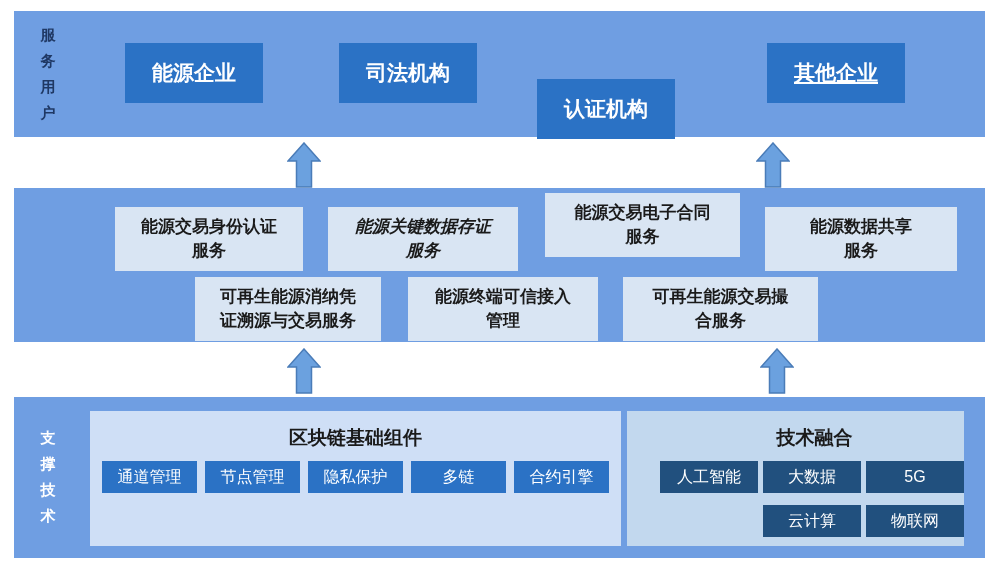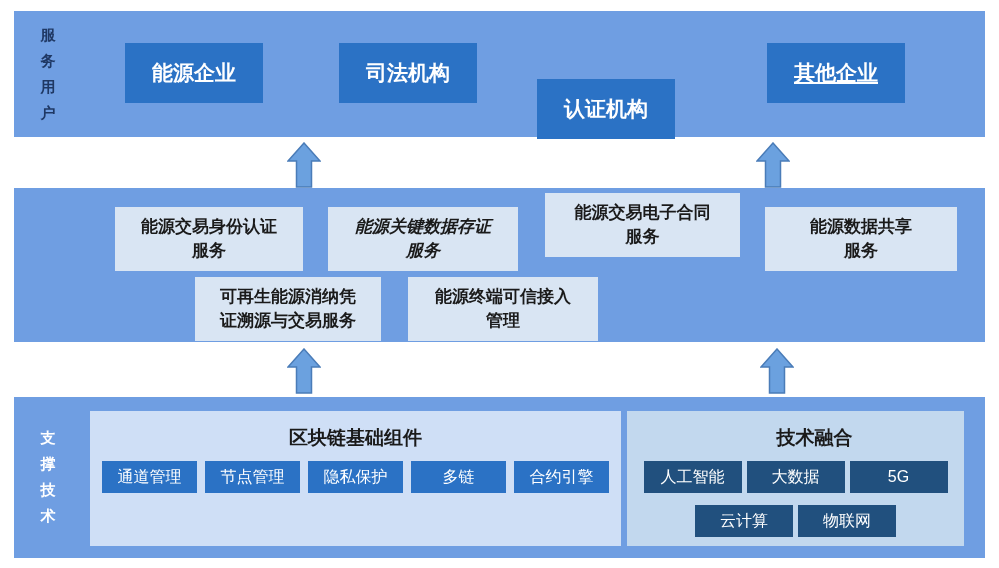--- a/index.html
+++ b/index.html
@@ -21,21 +21,21 @@
   .panel{position:absolute;top:411px;height:135px;}
   .panel1{left:90px;width:531px;background:var(--panel-blockchain-bg,#CFDFF6);}
   .panel2{left:627px;width:337px;background:var(--panel-fusion-bg,#C2D8EE);}
   .ptitle{position:absolute;top:425px;font-size:19px;font-weight:700;color:var(--text-dark,#1A1A1A);
           text-align:center;}
   .ptitle1{left:90px;width:531px;}
   .ptitle2{left:627px;width:375px;}
   .chiprow{position:absolute;height:32px;display:flex;}
   .row1{top:461px;}  .row2{top:505px;}
   .p1row{left:102px;width:507px;justify-content:space-between;}
-  .p2row{left:627px;width:337px;justify-content:center;gap:5px;}
+  .p2row{left:627px;width:337px;justify-content:flex-end;gap:5px;}
   .chip{height:32px;display:flex;align-items:center;justify-content:center;
         color:#fff;font-size:16px;font-weight:400;}
   .chip.bc{flex:0 0 95px;background:var(--dark-box,#2B72C5);}
   .chip.fu{flex:0 0 98px;background:var(--fusion-btn,#21507E);}
 </style>
 </head>
 <body>
 
 <div class="page">
 
@@ -70,20 +70,22 @@
 服务</div>
   <div class="sbox" style="left:545px;top:193px;width:195px;">能源交易电子合同
 服务</div>
   <div class="sbox" style="left:765px;top:207px;width:192px;">能源数据共享
 服务</div>
 
   <div class="sbox" style="left:195px;top:277px;width:186px;">可再生能源消纳凭
 证溯源与交易服务</div>
   <div class="sbox" style="left:408px;top:277px;width:190px;">能源终端可信接入
 管理</div>
+  <div class="sbox" style="left:623px;top:277px;width:195px;">可再生能源交易撮
+合服务</div>
 
   <div class="panel panel1"></div>
   <div class="ptitle ptitle1">区块链基础组件</div>
   <div class="chiprow p1row row1">
     <div class="chip bc">通道管理</div>
     <div class="chip bc">节点管理</div>
     <div class="chip bc">隐私保护</div>
     <div class="chip bc">多链</div>
     <div class="chip bc">合约引擎</div>
   </div>

